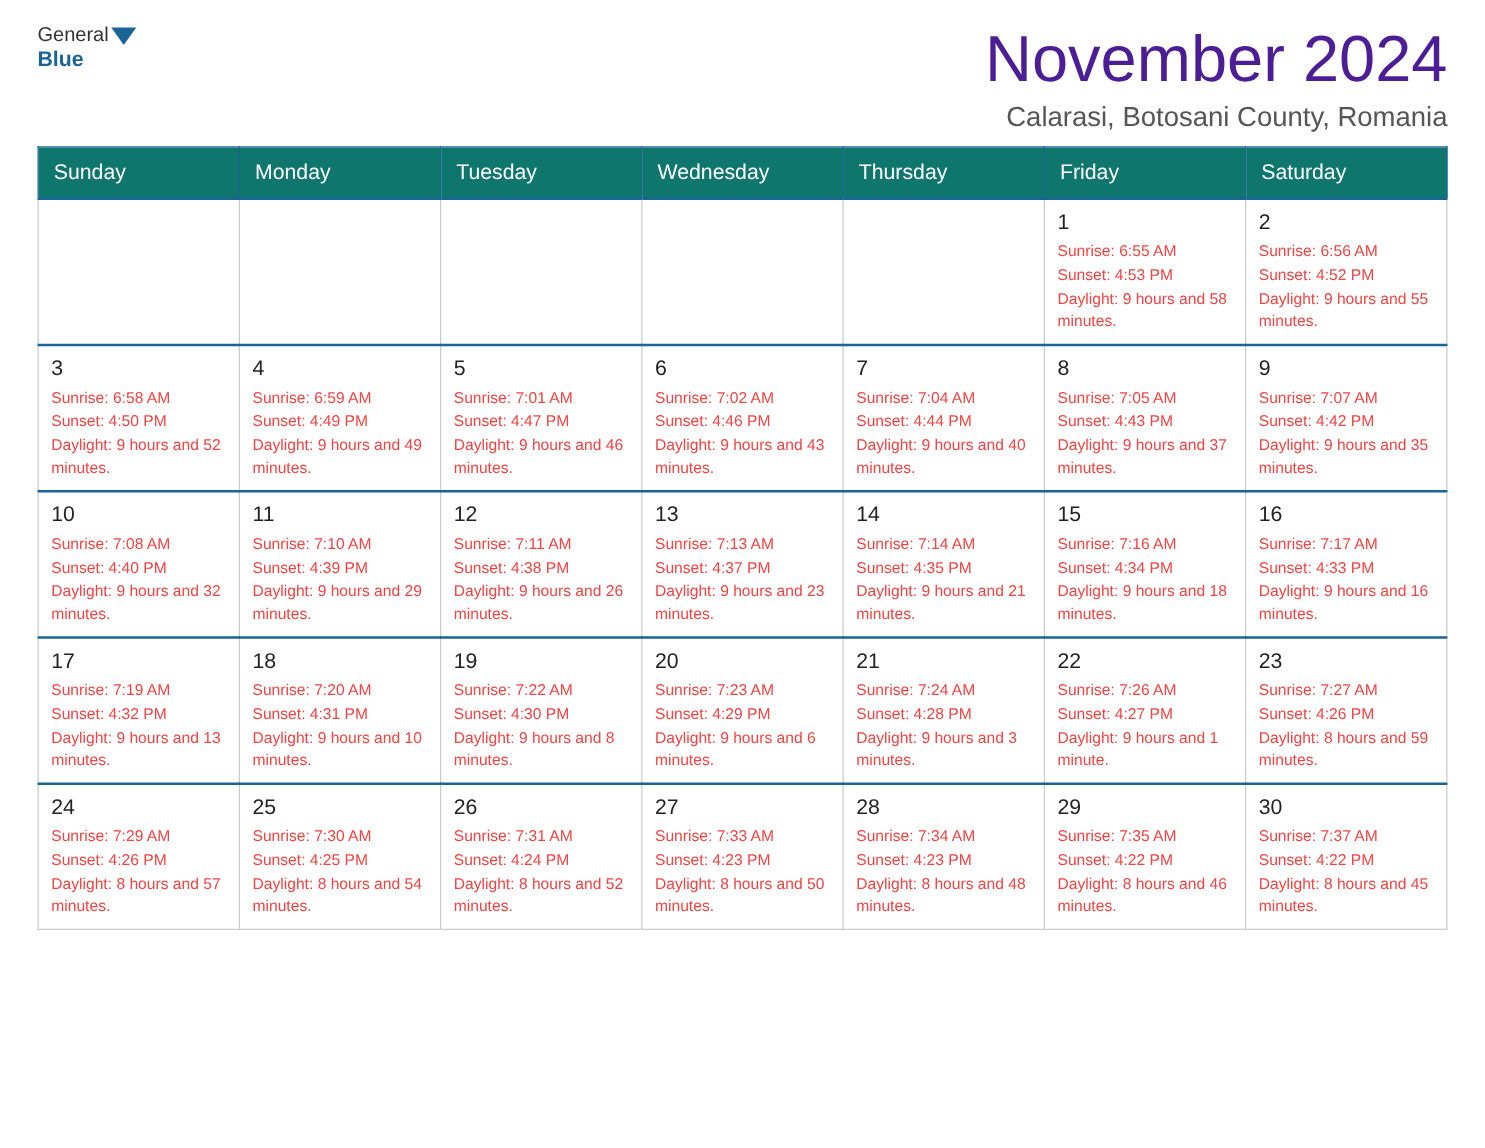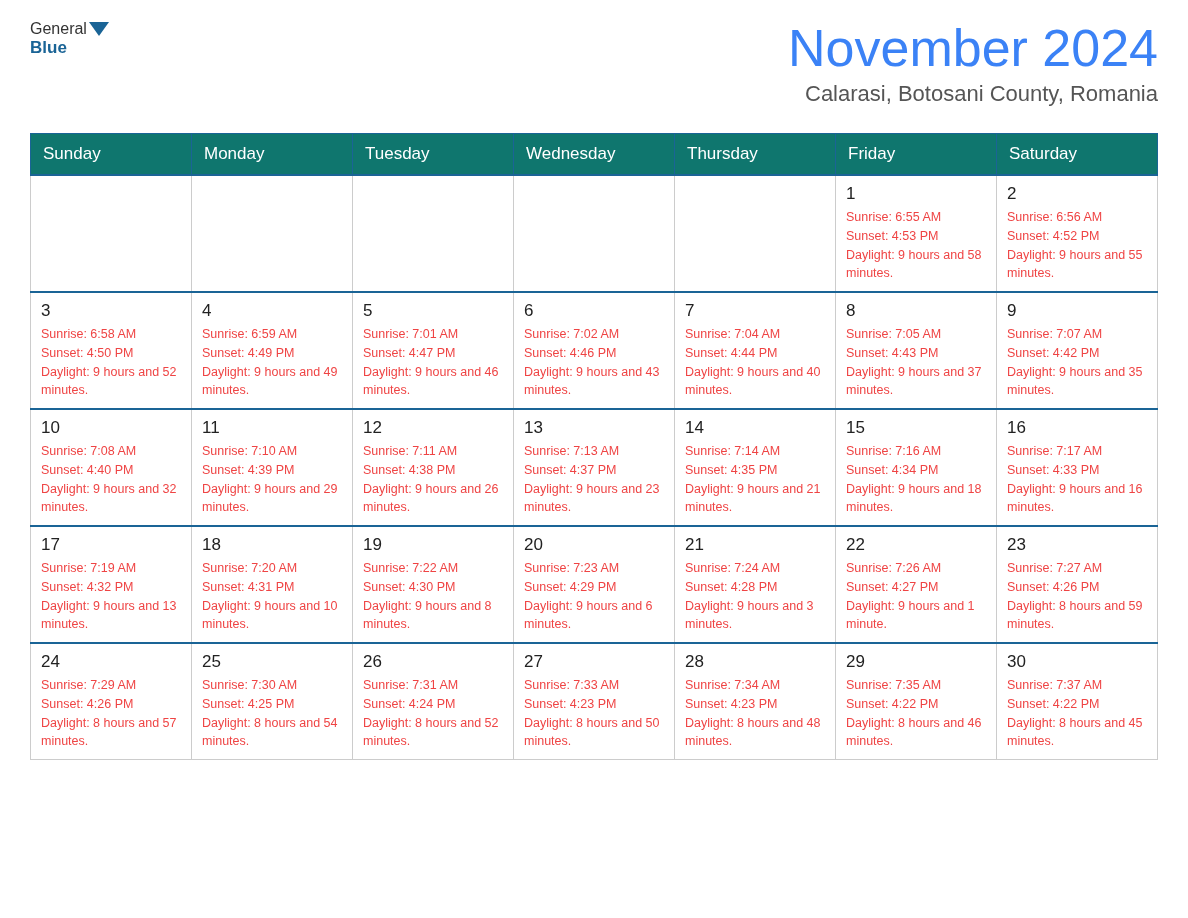--- a/index.html
+++ b/index.html
@@ -7,21 +7,21 @@
       background: #fff;
       font-family: Arial, sans-serif;
       width: 1188px;
       min-height: 918px;
       padding: 20px 30px;
     }
     .header-row {
       display: flex;
       justify-content: space-between;
       align-items: flex-start;
-      margin-bottom: 26px;
+      margin-bottom: 10px;
     }
     .logo {
       display: flex;
       flex-direction: column;
       align-items: flex-start;
     }
     .logo-general { color: #333; }
     .logo-arrow {
       width: 0;
       height: 0;
@@ -36,21 +36,21 @@
       color: #1a6496;
       font-size: 17px;
       font-weight: bold;
     }
     .title-section {
       text-align: right;
     }
     .main-title {
       font-size: 52px;
       font-weight: normal;
-      color: #3b82f6;
+      color: #4c1d95;
       line-height: 1.1;
     }
     .subtitle {
       font-size: 22px;
       color: #555;
       margin-top: 4px;
     }
     .calendar-table {
       width: 100%;
       border-collapse: collapse;

